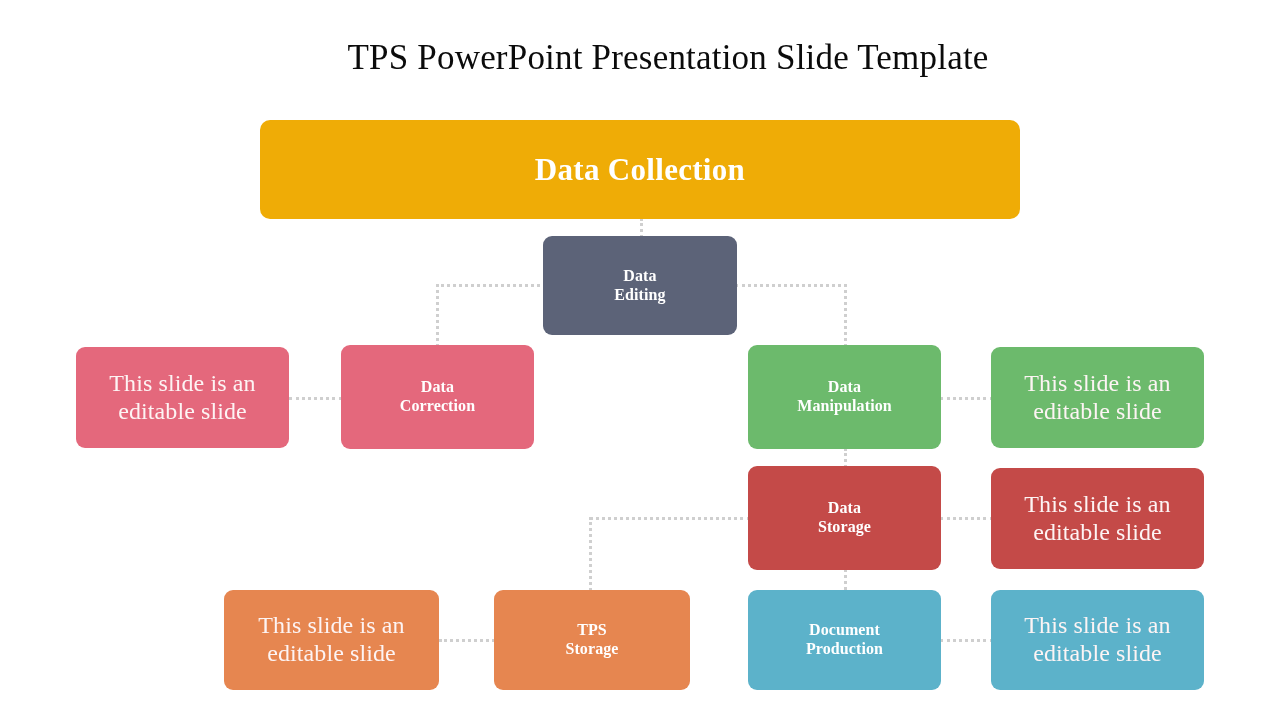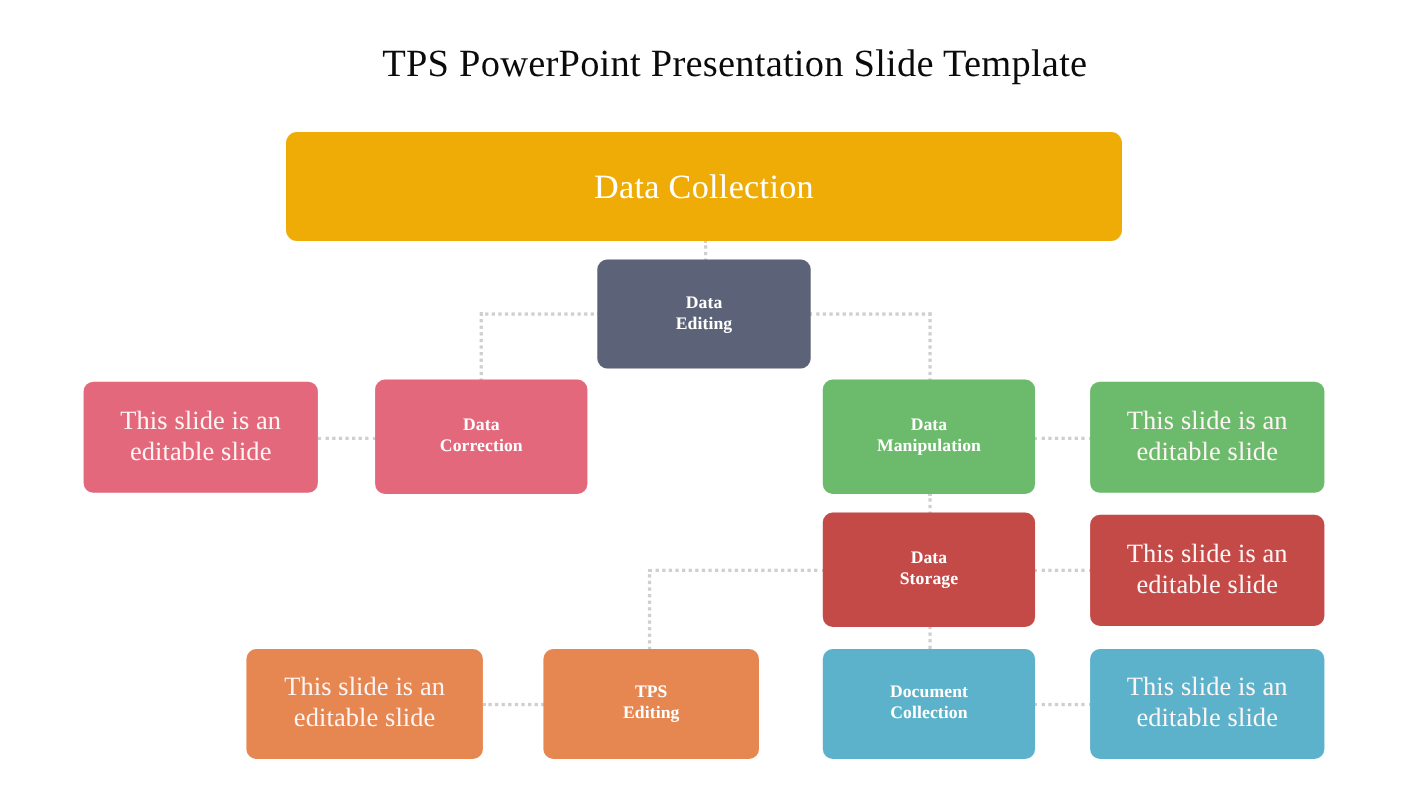--- a/index.html
+++ b/index.html
@@ -68,21 +68,21 @@
 
   
   #node-data-collection {
     left: 260px;
     top: 120px;
     width: 760px;
     height: 99px;
     border-radius: 10px;
   }
   #node-data-collection .label {
-    font-weight: 400;
+    font-weight: 700;
     font-size: 31px;
     letter-spacing: 0.3px;
   }
 
   #node-data-editing  { left: 543px; top: 236px; width: 194px; height: 99px; }
 
   #node-correction-filler { left: 76px;  top: 347px; width: 213px; height: 101px; }
   #node-data-correction   { left: 341px; top: 345px; width: 193px; height: 104px; }
 
   #node-data-manipulation   { left: 748px;  top: 345px; width: 193px; height: 104px; }
@@ -181,26 +181,26 @@
 editable slide</span>
   </div>
 
   <div class="node filler" id="node-reports-filler" style="background: rgb(230, 134, 80);">
     <span class="label">This slide is an
 editable slide</span>
   </div>
 
   <div class="node primary" id="node-tps-reports" style="background: rgb(230, 134, 80);">
     <span class="label">TPS
-Editing</span>
+Storage</span>
   </div>
 
   <div class="node primary" id="node-document-production" style="background: rgb(92, 178, 202);">
     <span class="label">Document
-Collection</span>
+Production</span>
   </div>
 
   <div class="node filler" id="node-document-filler" style="background: rgb(92, 178, 202);">
     <span class="label">This slide is an
 editable slide</span>
   </div>
 
 </div>
 
 </body></html>

